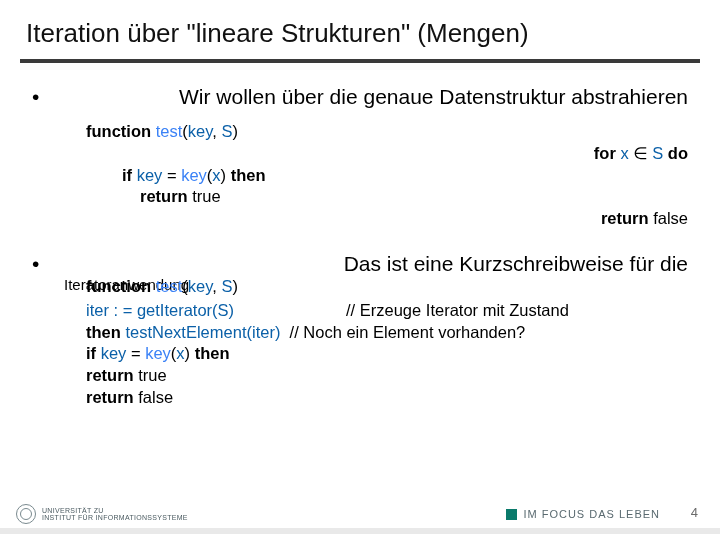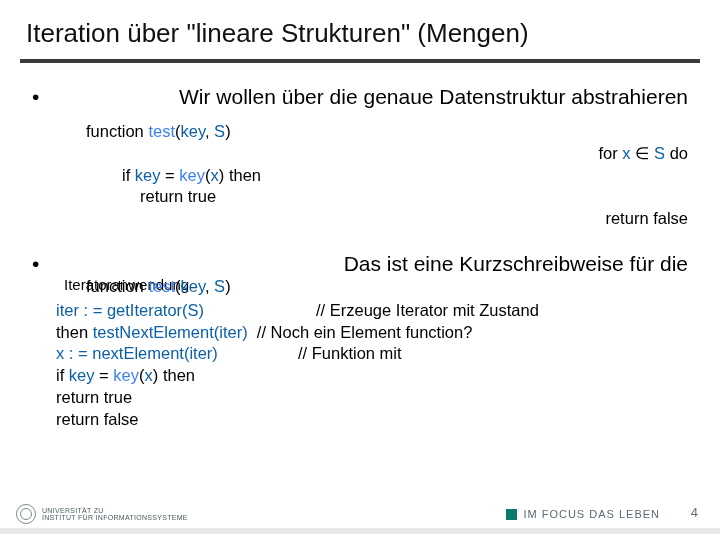--- a/index.html
+++ b/index.html
@@ -9,28 +9,28 @@
   .hr { height: 4px; background: #3a3a3a; margin-bottom: 22px; }
   .body { padding: 0 12px; }
   .bullet { display: flex; align-items: flex-start; font-size: 21px; margin-bottom: 12px; }
   .bullet .dot { width: 18px; flex-shrink: 0; }
   .bullet .txt { flex: 1; text-align: right; }
   .code { font-size: 16.5px; line-height: 1.32; margin-left: 54px; margin-bottom: 22px; font-family: Arial, Helvetica, sans-serif; }
   .code .l0 { padding-left: 0; }
   .code .l1 { padding-left: 18px; text-align: right; }
   .code .l2 { padding-left: 36px; }
   .code .l3 { padding-left: 54px; }
-  .kw { font-weight: 400; }
+  .kw { font-weight: 700; }
   .fn { color: #3b82f6; }
   .var { color: #0b60a8; }
   .overlap-wrap { position: relative; margin-left: 14px; }
   .overlap-back { position: absolute; left: 0; top: 0; font-size: 15px; z-index: 1; }
   .overlap-front { position: absolute; left: 22px; top: 0; font-size: 16.5px; z-index: 2; }
   .overlap-spacer { height: 24px; }
-  .code2 { font-size: 16.5px; line-height: 1.32; margin-left: 24px; font-family: Arial, Helvetica, sans-serif; }
+  .code2 { font-size: 16.5px; line-height: 1.32; margin-left: 54px; font-family: Arial, Helvetica, sans-serif; }
   .comment { display: inline-block; }
   .code2-row { white-space: pre; }
   .code2 .cA { display: inline-block; width: 260px; }
   .footer { position: absolute; bottom: 6px; left: 0; right: 0; height: 36px; }
   .footer .bar { position: absolute; bottom: 0; left: 0; right: 0; height: 6px; background: #e9e9e9; }
   .footer .pagenum { position: absolute; right: 22px; bottom: 14px; font-size: 13px; color: #6b6b6b; }
   .footer .uni { position: absolute; left: 16px; bottom: 10px; display: flex; align-items: center; gap: 6px; }
   .footer .uni .seal { width: 20px; height: 20px; border: 1.2px solid #7a8a8f; border-radius: 50%; position: relative; }
   .footer .uni .seal::after { content: ""; position: absolute; inset: 3px; border: 1px solid #7a8a8f; border-radius: 50%; }
   .footer .uni .lbl { font-size: 7px; letter-spacing: 0.3px; color: #4a5a60; line-height: 1; }
@@ -79,22 +79,21 @@
     <div class="overlap-wrap">
       <div class="overlap-back" style="left:18px;">Iteratoranwendung</div>
       <div class="overlap-front nowrap" style="left:40px; top:1px;">
         <span class="kw">function </span><span class="fn">test</span><span>(</span><span class="var">key</span><span>, </span><span class="var">S</span><span>)</span>
       </div>
       <div class="overlap-spacer"></div>
     </div>
 
     <div class="code2">
       <div class="l1 code2-row"><span class="cA"><span class="var">iter : = getIterator(S)</span></span><span class="comment">// Erzeuge Iterator mit Zustand</span></div>
-      <div class="l1 code2-row"><span class="kw">then </span><span class="var">testNextElement(iter)</span><span class="comment">  // Noch ein Element function?</span></div>
-      <div class="l2 code2-row"><span class="cA" style="width:242px;"><span class="var">x : = nextElement(iter)</span></span><span class="comment">// Funktion mit</span></div>
+      <div class="l1 code2-row"><span class="kw">then </span><span class="var">testNextElement(iter)</span><span class="comment">  // Noch ein Element vorhanden?</span></div>
       <div class="l2 nowrap">
         <span class="kw">if </span><span class="var">key </span><span>= </span><span class="fn">key</span><span>(</span><span class="var">x</span><span>) </span><span class="kw">then</span>
       </div>
       <div class="l3 nowrap">
         <span class="kw">return </span><span>true</span>
       </div>
       <div class="l1 nowrap">
         <span class="kw">return </span><span>false</span>
       </div>
     </div>

